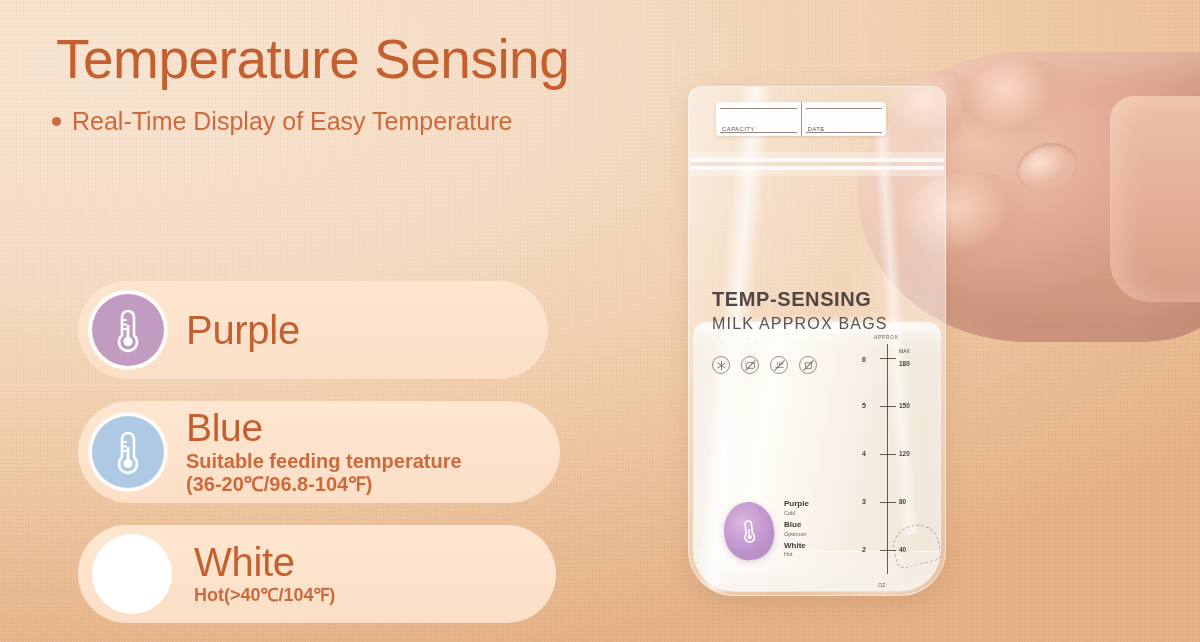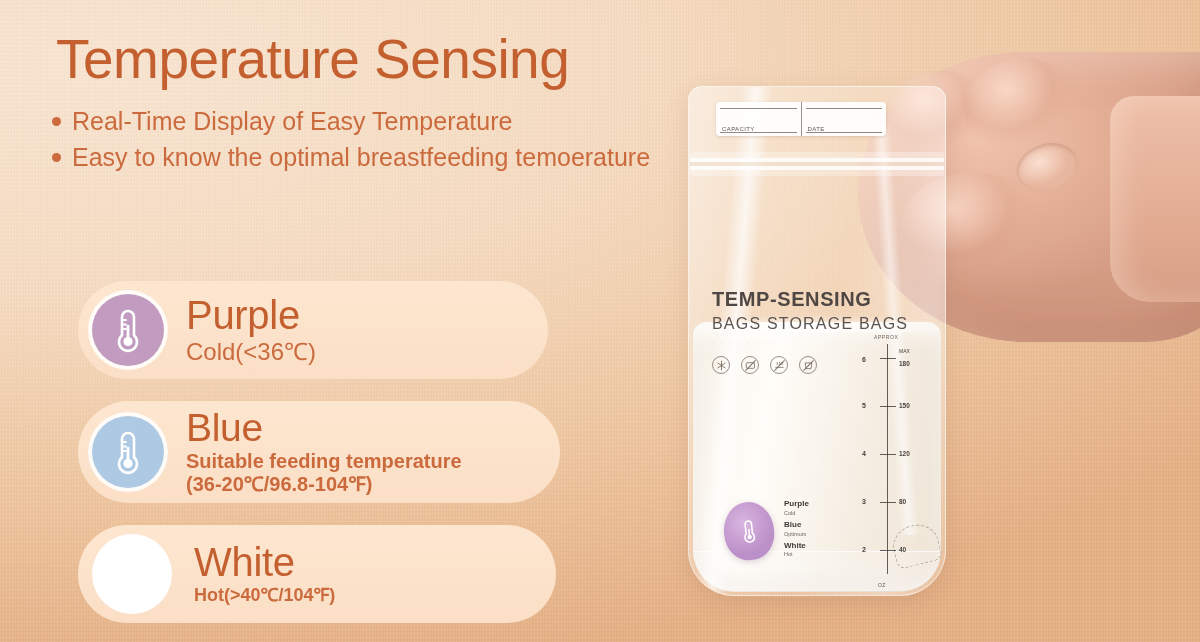--- a/index.html
+++ b/index.html
@@ -331,40 +331,35 @@
 <div class="poster">
   <div class="grain"></div>
 
   <div class="headline">Temperature Sensing</div>
 
   <div class="bullets">
     <div class="bullet">
       <span class="dot"></span>
       <span class="btext">Real-Time Display of Easy Temperature</span>
     </div>
-    <div class="bullet">
-      <span class="dot"></span>
-      <span class="btext">Easy to know the optimal breastfeeding temoerature</span>
-    </div>
   </div>
 
   <div class="cards">
 
     <div class="card c-purple">
       <div class="swatch sw-purple">
         <svg width="34" height="46" viewBox="0 0 34 46">
           <path d="M17 4a6 6 0 0 0-6 6v18.2a9 9 0 1 0 12 0V10a6 6 0 0 0-6-6z" fill="none" stroke="#ffffff" stroke-width="2.6"></path>
           <circle cx="17" cy="34.5" r="4.6" fill="#ffffff"></circle>
           <rect x="15.6" y="18" width="2.8" height="15" fill="#ffffff"></rect>
           <path d="M11 13h4M11 17.5h4M11 22h4" stroke="#ffffff" stroke-width="1.9" stroke-linecap="round"></path>
         </svg>
       </div>
       <div class="card-text">
         <div class="card-title">Purple</div>
-        <div class="card-sub">Cold(&lt;36℃)</div>
       </div>
     </div>
 
     <div class="card c-blue">
       <div class="swatch sw-blue">
         <svg width="34" height="46" viewBox="0 0 34 46">
           <path d="M17 4a6 6 0 0 0-6 6v18.2a9 9 0 1 0 12 0V10a6 6 0 0 0-6-6z" fill="none" stroke="#ffffff" stroke-width="2.6"></path>
           <circle cx="17" cy="34.5" r="4.6" fill="#ffffff"></circle>
           <rect x="15.6" y="18" width="2.8" height="15" fill="#ffffff"></rect>
           <path d="M11 13h4M11 17.5h4M11 22h4" stroke="#ffffff" stroke-width="1.9" stroke-linecap="round"></path>
@@ -410,21 +405,21 @@
 
       <div class="zipper"></div>
 
       <div class="label-strip">
         <div class="lbl-cell">CAPACITY</div>
         <div class="lbl-cell">DATE</div>
       </div>
 
       <div class="brand">
         <div class="brand-1">TEMP-SENSING</div>
-        <div class="brand-2">BAGS STORAGE BAGS</div>
+        <div class="brand-2">MILK APPROX BAGS</div>
         <div class="brand-3">· · · · · · · ·</div>
       </div>
 
       <div class="badges">
         <div class="badge">
           <svg width="11" height="11" viewBox="0 0 12 12">
             <g stroke="currentColor" stroke-width="1" stroke-linecap="round">
               <path d="M6 1.2V10.8M2 3.4l8 5.2M10 3.4l-8 5.2"></path>
             </g>
           </svg>

